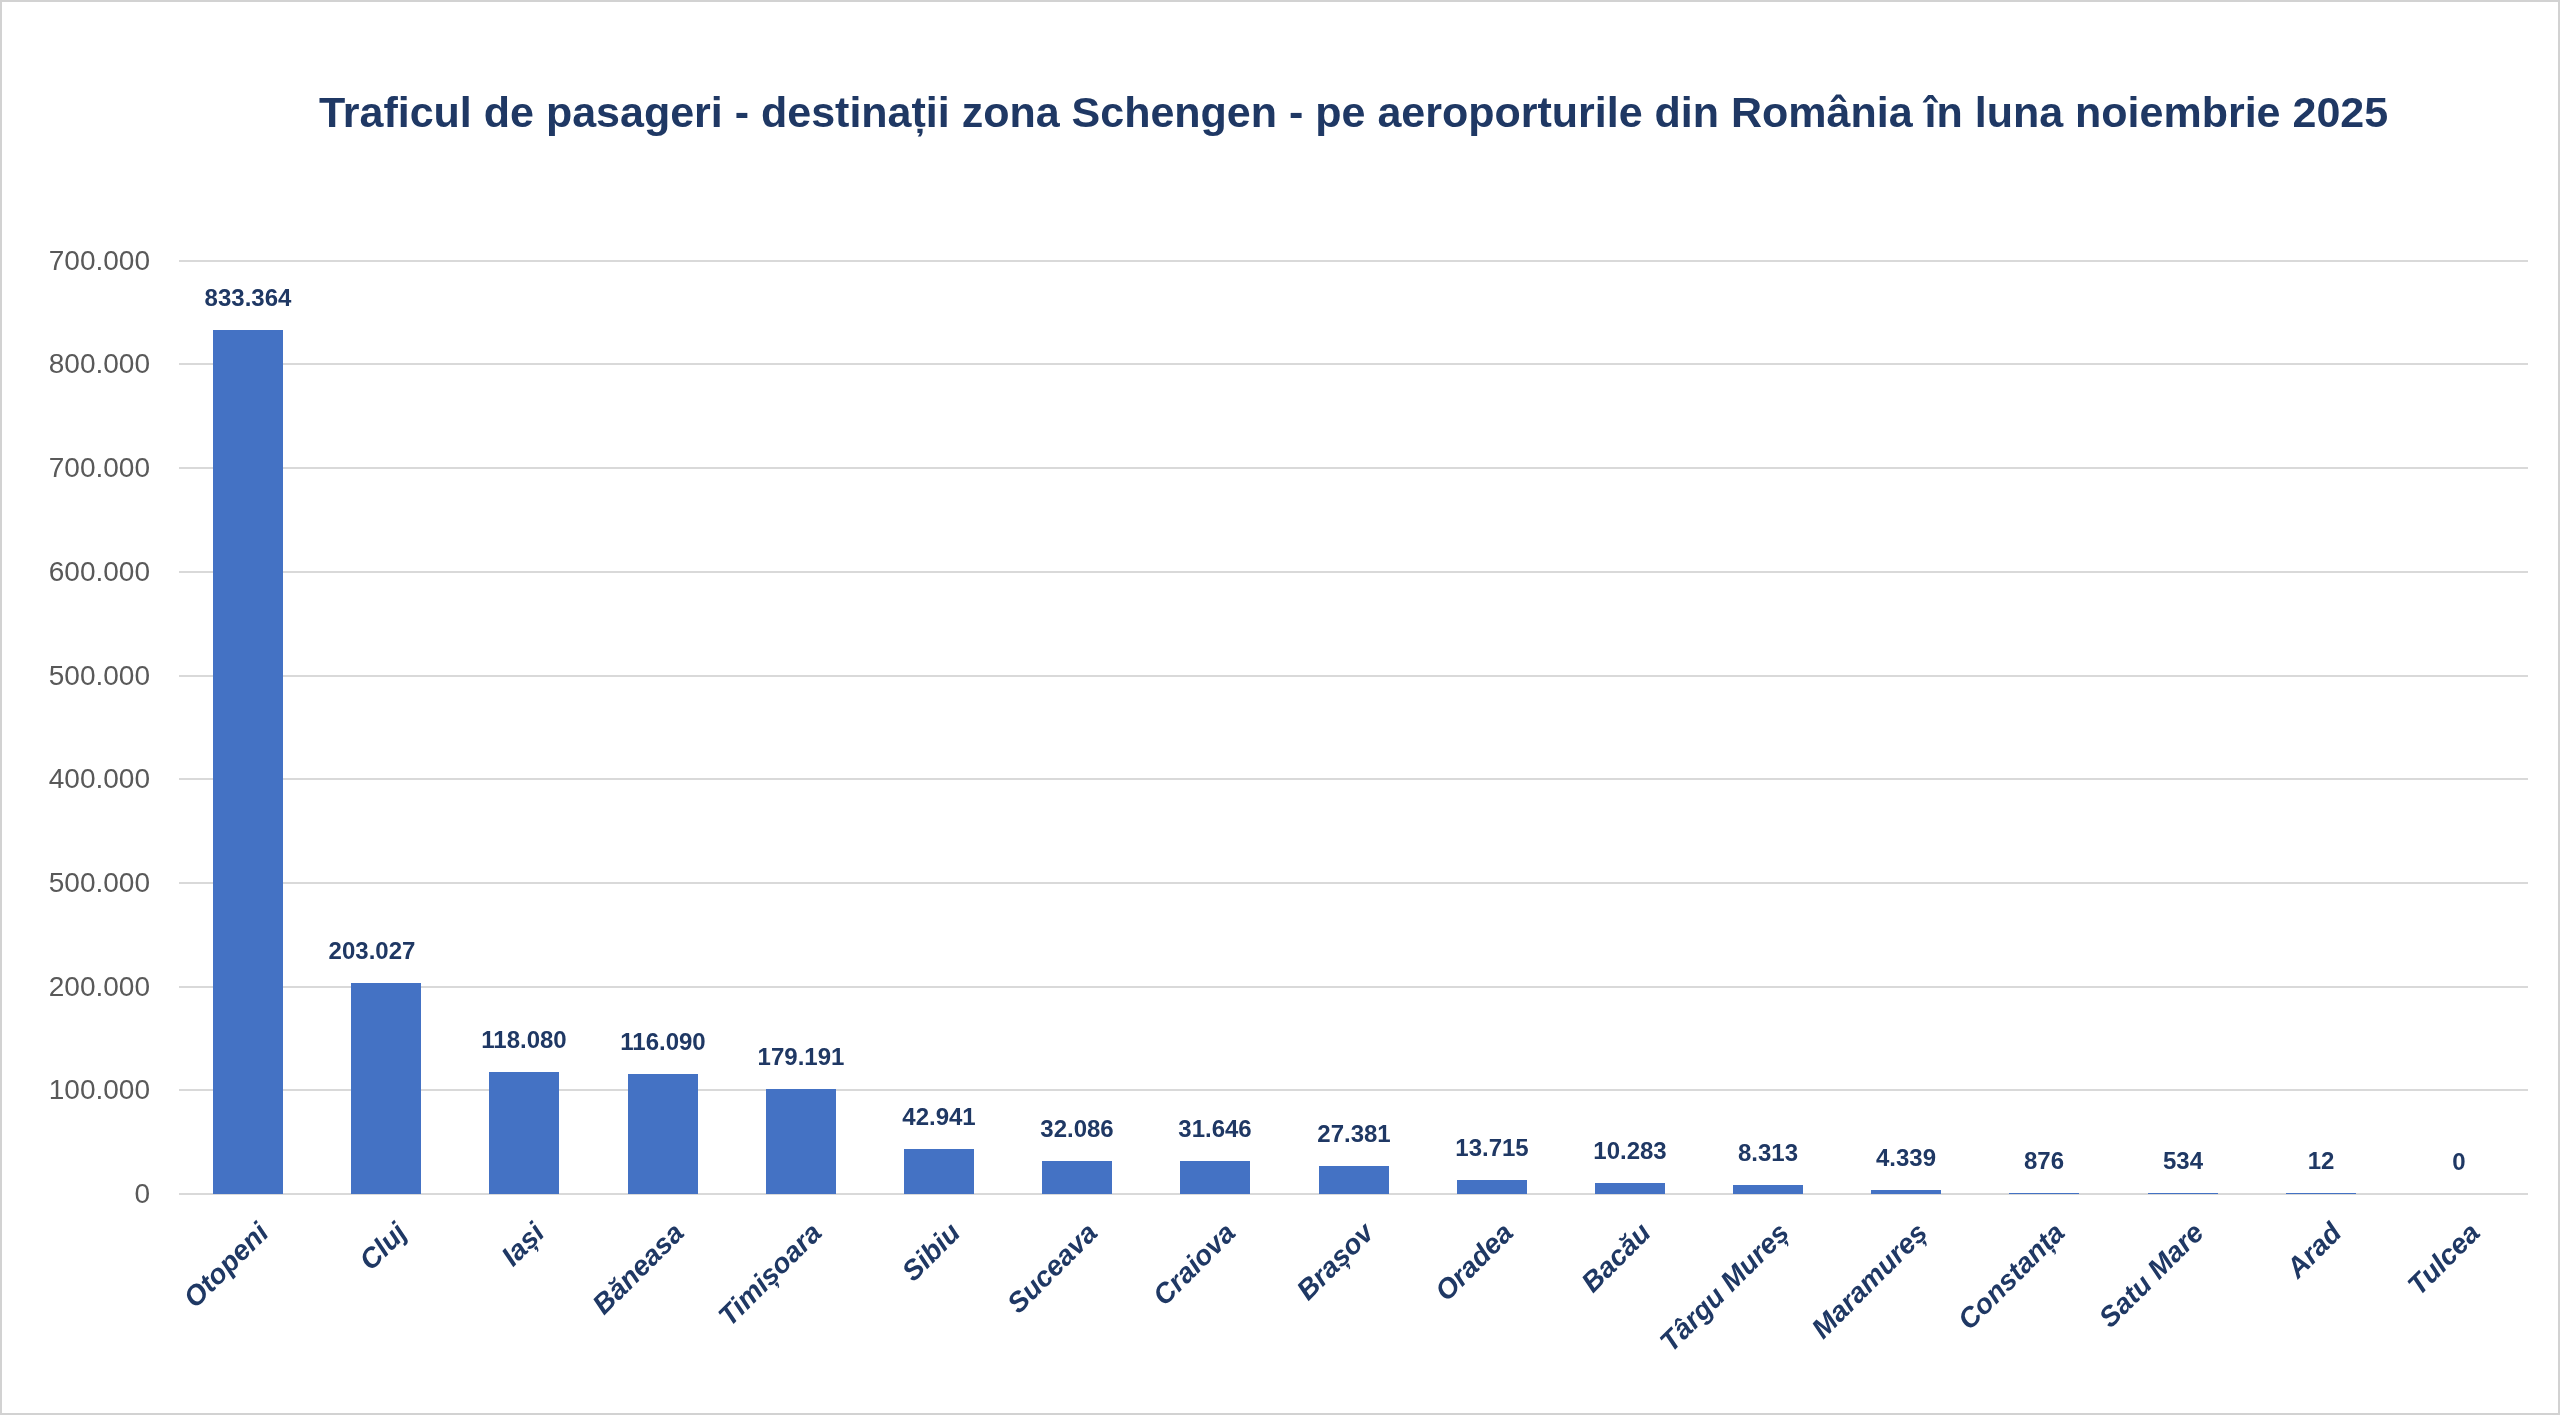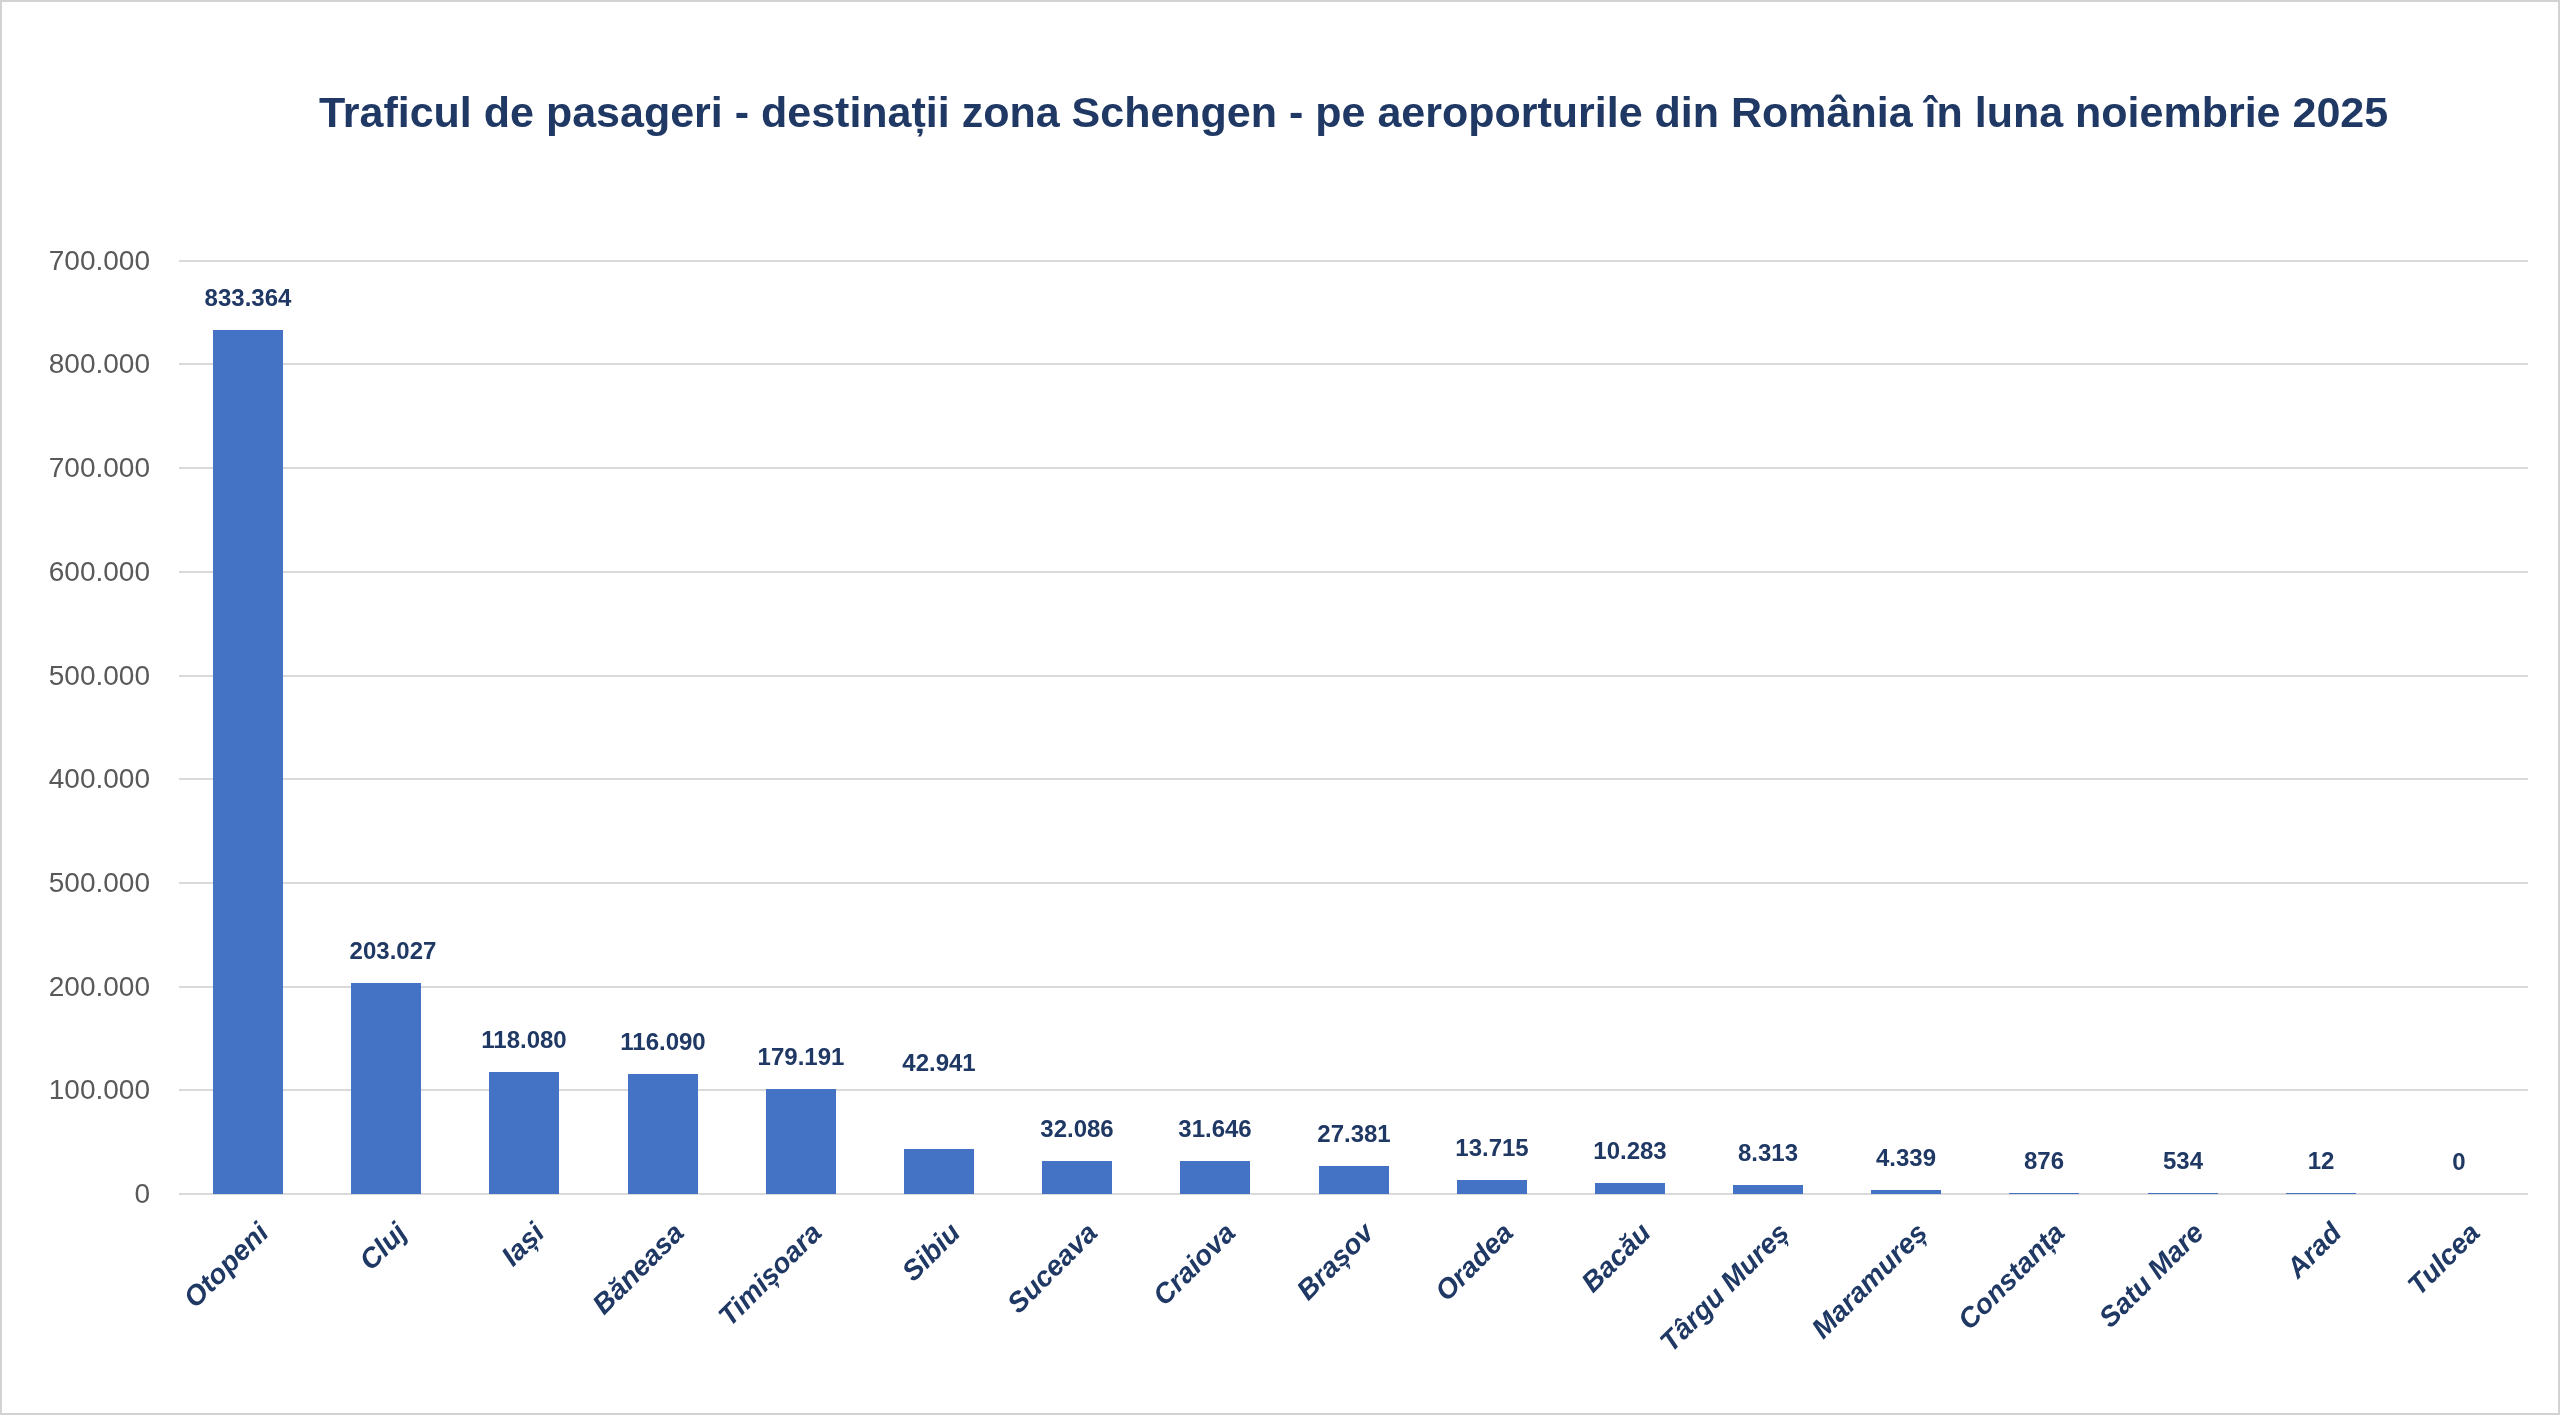--- a/index.html
+++ b/index.html
@@ -77,33 +77,33 @@
       <div class="gridline" style="left: 177px; width: 2349px; top: 465px;"></div>
       <div class="y-tick" style="left: 0px; width: 148px; top: 449px;">700.000</div>
       <div class="gridline" style="left: 177px; width: 2349px; top: 361px;"></div>
       <div class="y-tick" style="left: 0px; width: 148px; top: 345px;">800.000</div>
       <div class="gridline" style="left: 177px; width: 2349px; top: 258px;"></div>
       <div class="y-tick" style="left: 0px; width: 148px; top: 242px;">700.000</div>
       <div class="bar" style="left: 211px; width: 70px; top: 328px; height: 864px; background: rgb(68, 114, 196);"></div>
       <div class="bar-value" style="left: 136px; width: 220px; top: 279px;">833.364</div>
       <div class="cat-label" style="right: 2306px; top: 1214px;">Otopeni</div>
       <div class="bar" style="left: 349px; width: 70px; top: 981px; height: 211px; background: rgb(68, 114, 196);"></div>
-      <div class="bar-value" style="left: 281px; width: 220px; top: 932px; text-align: center;">203.027</div>
+      <div class="bar-value" style="left: 260px; width: 220px; top: 932px; text-align: center;">203.027</div>
       <div class="cat-label" style="right: 2168px; top: 1214px;">Cluj</div>
       <div class="bar" style="left: 487px; width: 70px; top: 1070px; height: 122px; background: rgb(68, 114, 196);"></div>
       <div class="bar-value" style="left: 412px; width: 220px; top: 1021px;">118.080</div>
       <div class="cat-label" style="right: 2030px; top: 1214px;">Iași</div>
       <div class="bar" style="left: 626px; width: 70px; top: 1072px; height: 120px; background: rgb(68, 114, 196);"></div>
       <div class="bar-value" style="left: 551px; width: 220px; top: 1023px;">116.090</div>
       <div class="cat-label" style="right: 1891px; top: 1214px;">Băneasa</div>
       <div class="bar" style="left: 764px; width: 70px; top: 1087px; height: 105px; background: rgb(68, 114, 196);"></div>
       <div class="bar-value" style="left: 689px; width: 220px; top: 1038px;">179.191</div>
       <div class="cat-label" style="right: 1753px; top: 1214px;">Timișoara</div>
       <div class="bar" style="left: 902px; width: 70px; top: 1147px; height: 45px; background: rgb(68, 114, 196);"></div>
-      <div class="bar-value" style="left: 827px; width: 220px; top: 1044px;">42.941</div>
+      <div class="bar-value" style="left: 827px; width: 220px; top: 1098px;">42.941</div>
       <div class="cat-label" style="right: 1615px; top: 1214px;">Sibiu</div>
       <div class="bar" style="left: 1040px; width: 70px; top: 1159px; height: 33px; background: rgb(68, 114, 196);"></div>
       <div class="bar-value" style="left: 965px; width: 220px; top: 1110px;">32.086</div>
       <div class="cat-label" style="right: 1477px; top: 1214px;">Suceava</div>
       <div class="bar" style="left: 1178px; width: 70px; top: 1159px; height: 33px; background: rgb(68, 114, 196);"></div>
       <div class="bar-value" style="left: 1103px; width: 220px; top: 1110px;">31.646</div>
       <div class="cat-label" style="right: 1339px; top: 1214px;">Craiova</div>
       <div class="bar" style="left: 1317px; width: 70px; top: 1164px; height: 28px; background: rgb(68, 114, 196);"></div>
       <div class="bar-value" style="left: 1242px; width: 220px; top: 1115px;">27.381</div>
       <div class="cat-label" style="right: 1201px; top: 1214px;">Brașov</div>

